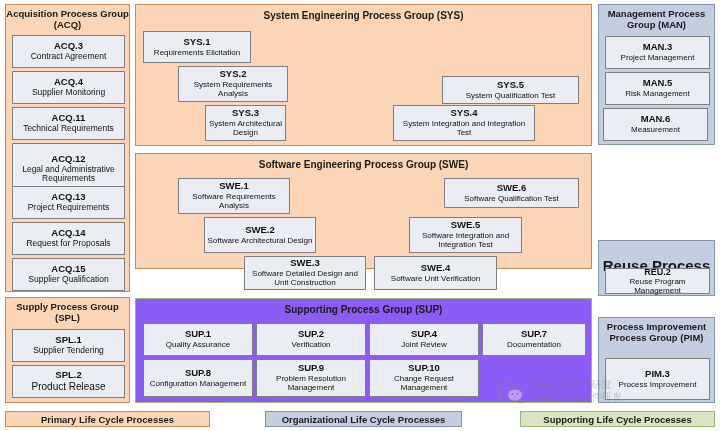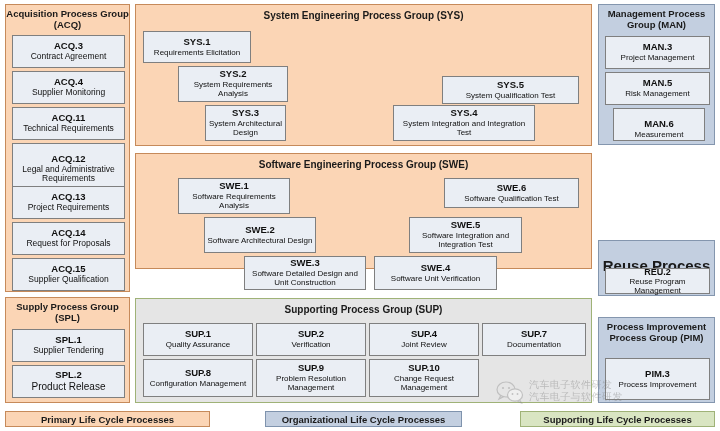--- a/index.html
+++ b/index.html
@@ -31,21 +31,21 @@
   }
   .group.orange {
     background: #fbd5b5;
     border-color: #c68a5a;
   }
   .group.blue {
     background: #c3cfe0;
     border-color: #8496ae;
   }
   .group.green {
-    background: #e5e5e5;
+    background: #8b5cf6;
     border-color: #9fb277;
   }
 
   .group-title {
     position: absolute;
     left: 0;
     right: 0;
     text-align: center;
     font-weight: bold;
     color: #1a1a1a;
@@ -57,21 +57,21 @@
     position: absolute;
     box-sizing: border-box;
     background: #eaeef4;
     border: 1px solid #7f7f7f;
     display: flex;
     flex-direction: column;
     align-items: center;
     justify-content: center;
     text-align: center;
     color: #101010;
-    padding: 1px 2px;
+    padding: 7px 2px;
   }
   .pbox .pid {
     font-weight: bold;
     line-height: 1.15;
   }
   .pbox .pname {
     line-height: 1.15;
   }
 
   
@@ -285,21 +285,21 @@
     <div class="pbox" style="left:6px; top:31px; width:105px; height:33px;">
       <div class="pid" style="font-size:9.5px;">MAN.3</div>
       <div class="pname" style="font-size:8px;">Project Management</div>
     </div>
 
     <div class="pbox" style="left:6px; top:67px; width:105px; height:33px;">
       <div class="pid" style="font-size:9.5px;">MAN.5</div>
       <div class="pname" style="font-size:8px;">Risk Management</div>
     </div>
 
-    <div class="pbox" style="left:14px; top:103px; width:92px; height:33px;justify-content:flex-end;">
+    <div class="pbox" style="left:4px; top:103px; width:105px; height:33px;">
       <div class="pid" style="font-size:9.5px;">MAN.6</div>
       <div class="pname" style="font-size:8px;">Measurement</div>
     </div>
   </div>
 
   <div class="group blue" style="left:598px; top:240px; width:117px; height:56px;">
     <div class="group-title" style="top:16px; font-size:15px;">Reuse Process Group (REU)</div>
 
     <div class="pbox" style="left:6px; top:27px; width:105px; height:26px;">
       <div class="pid" style="font-size:9px;">REU.2</div>

